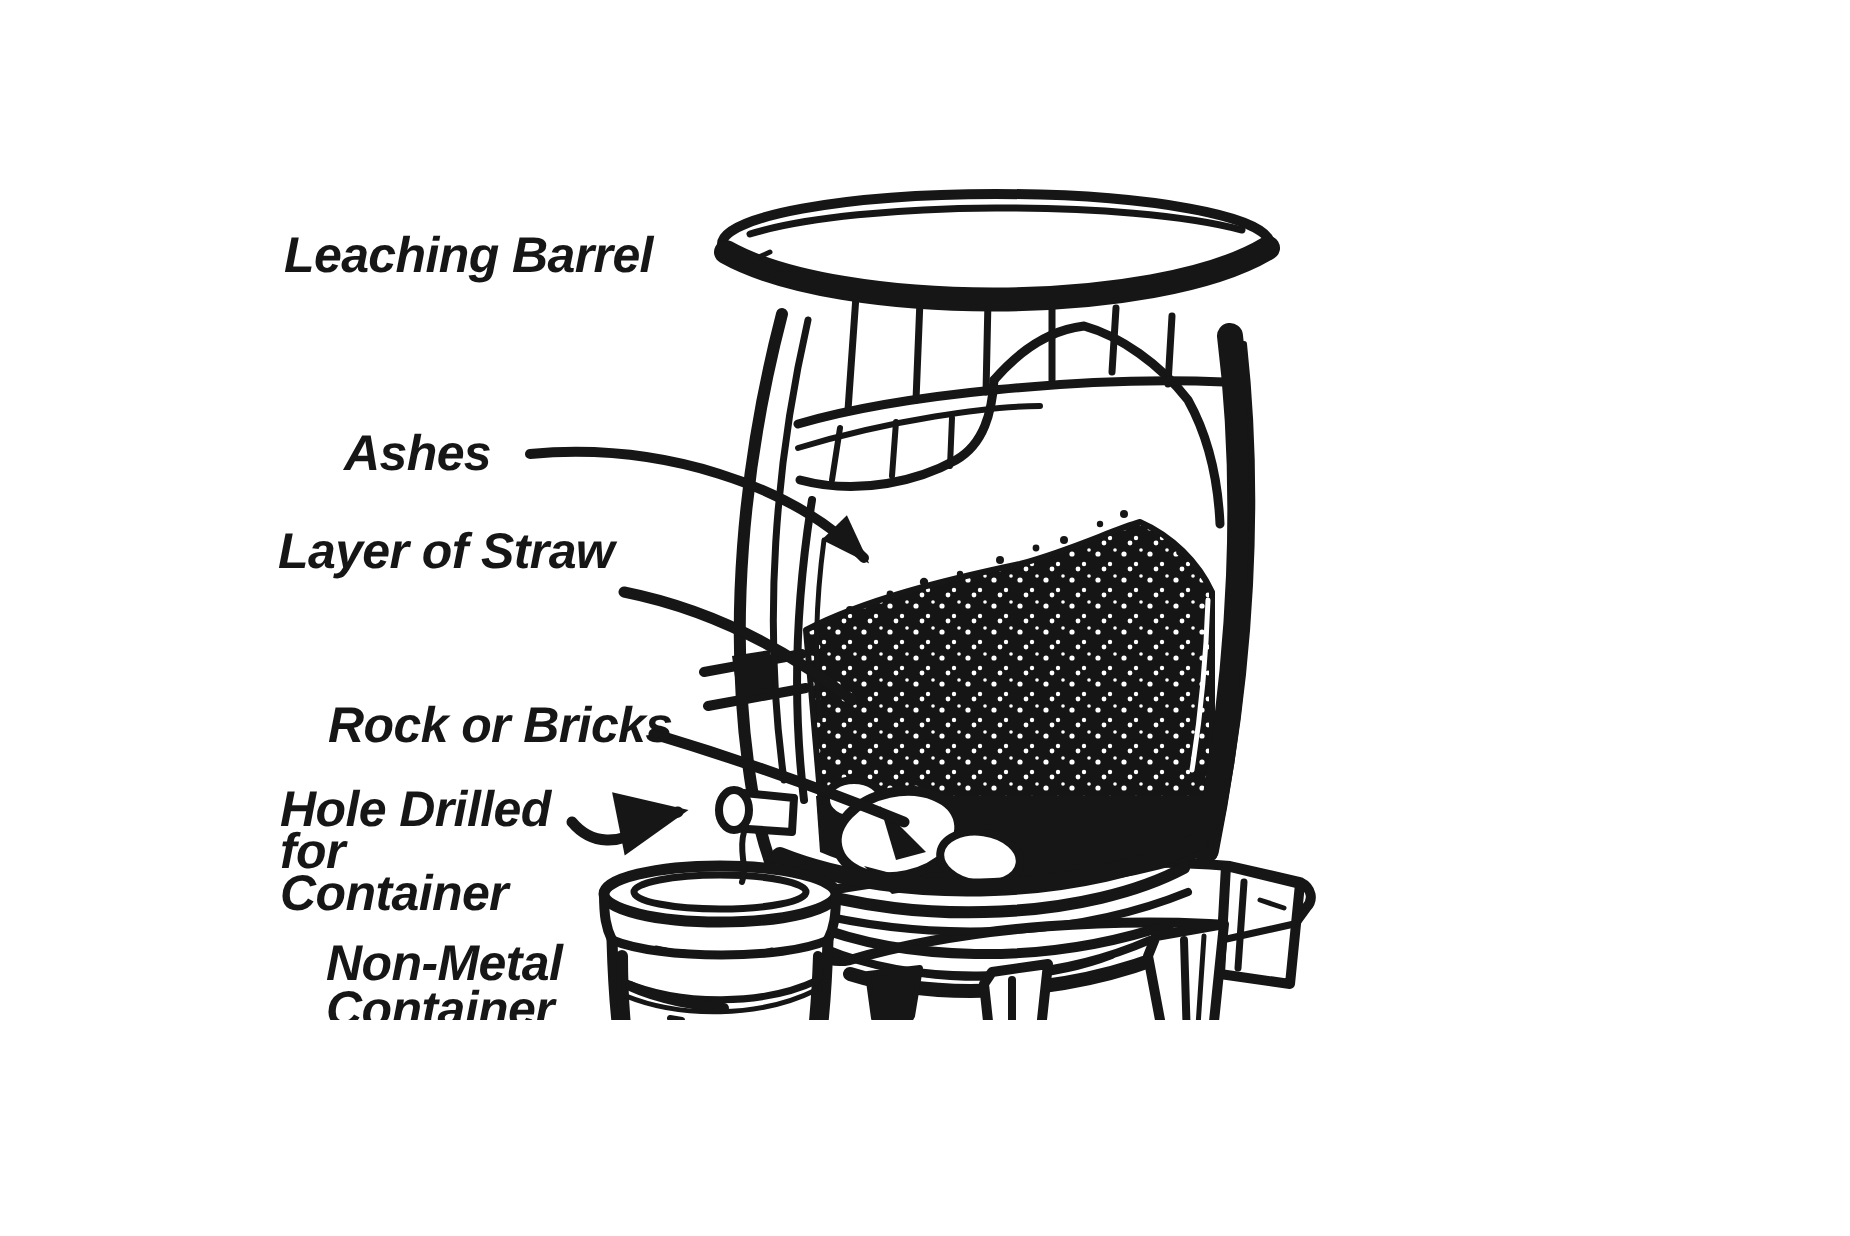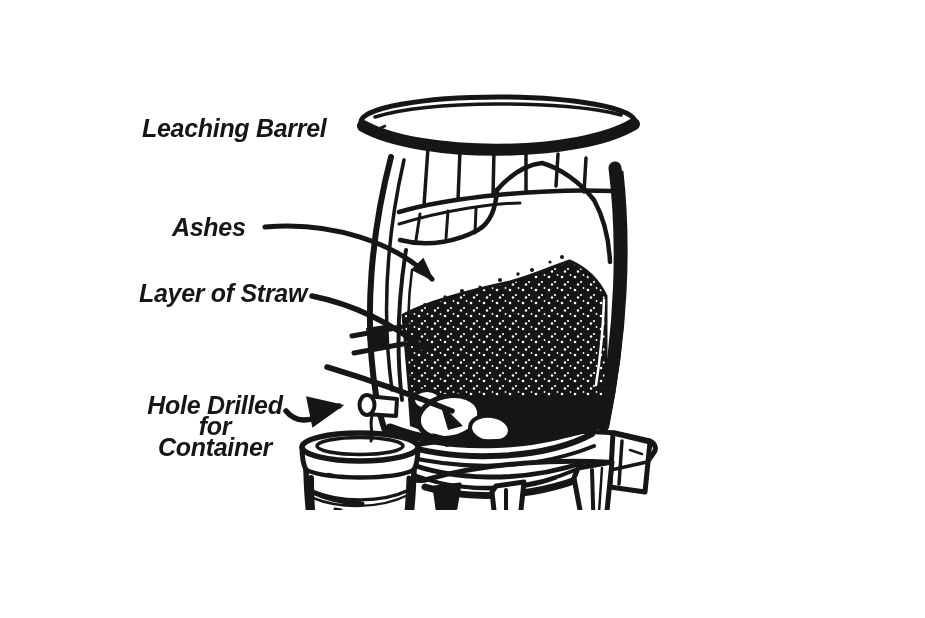--- a/index.html
+++ b/index.html
@@ -22,21 +22,20 @@
     white-space:nowrap;
   }
   .lbl2{
     position:absolute;
     color:#161616;
     font-weight:bold;
     font-style:italic;
     font-size:25px;
     line-height:21px;
     letter-spacing:-0.3px;
-    text-align:center;
   }
   .lbl2 span{display:block;}
   .lbl2.nonmetal{line-height:23px;}
 </style>
 </head>
 <body>
 
 <div class="canvas">
 
   <svg width="925" height="618" viewBox="0 0 925 618">
@@ -191,22 +190,27 @@
       <path d="M 312 296 C 352 304 390 322 426 350" stroke-width="5.5"></path>
       <path d="M 327 367 C 367 379 410 394 452 411" stroke-width="5.5"></path>
       <path d="M 286 411 C 296 423 310 422 322 414 C 329 409 334 407 339 406" stroke-width="5.5" marker-end="url(#arrowBig)"></path>
     </g>
   </svg>
 
   <div class="lbl" style="left:142px;top:116px">Leaching Barrel</div>
 
   <div class="lbl" style="left:172px;top:215px">Ashes</div>
 
-  <div class="lbl" style="left:139px;top:281px">Layer of Straw</div>
-
+  <div class="lbl" style="left:139px;top:264px">Layer of Straw</div>
+
+  <div class="lbl" style="left:164px;top:351px">Rock or Bricks</div>
 
   <div class="lbl2" style="left:140px;top:395px;width:150px">
     <span>Hole Drilled</span>
     <span>for Container</span>
   </div>
 
+  <div class="lbl2 nonmetal" style="left:163px;top:471px;width:137px">
+    <span>Non-Metal</span>
+    <span>Container</span>
+  </div>
 
 </div>
 
 </body></html>

